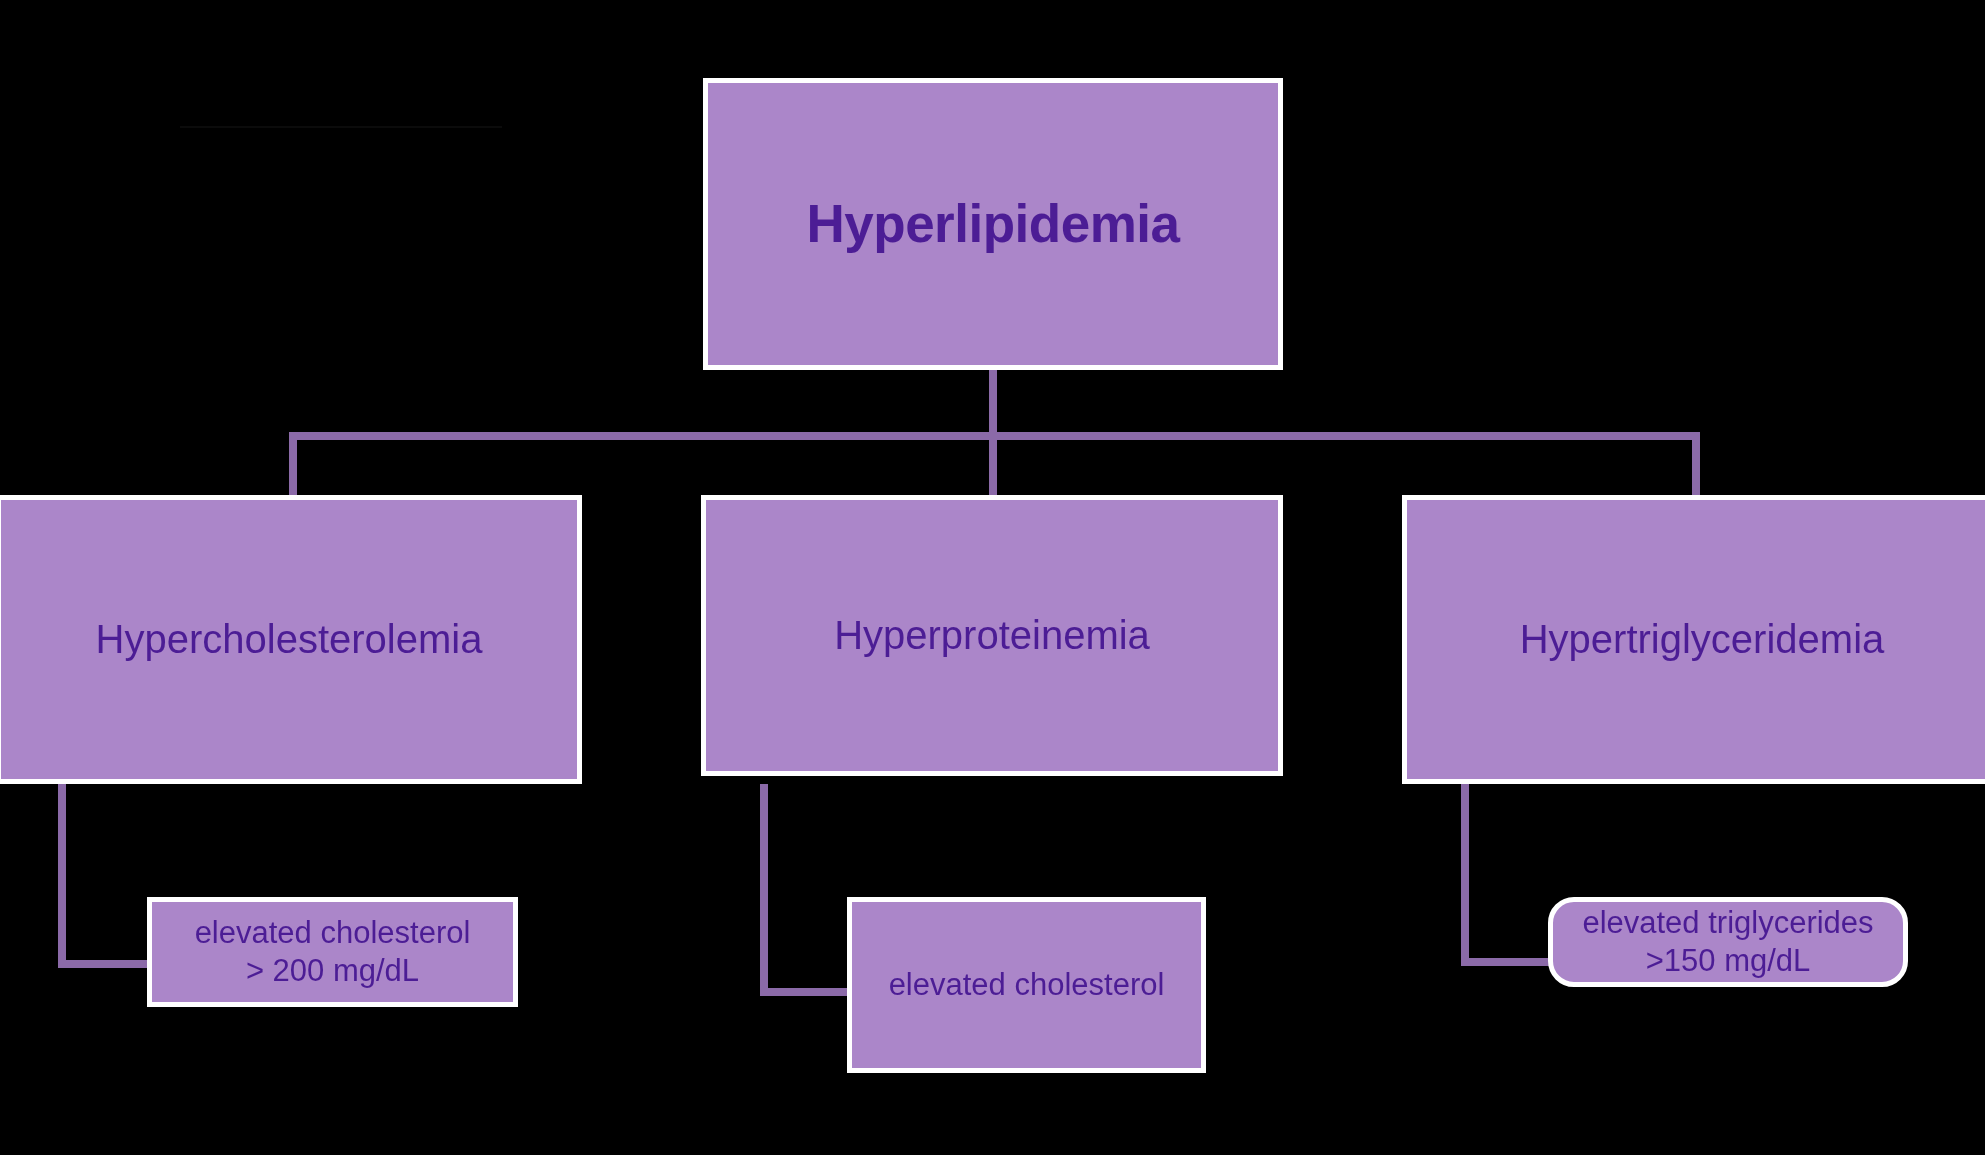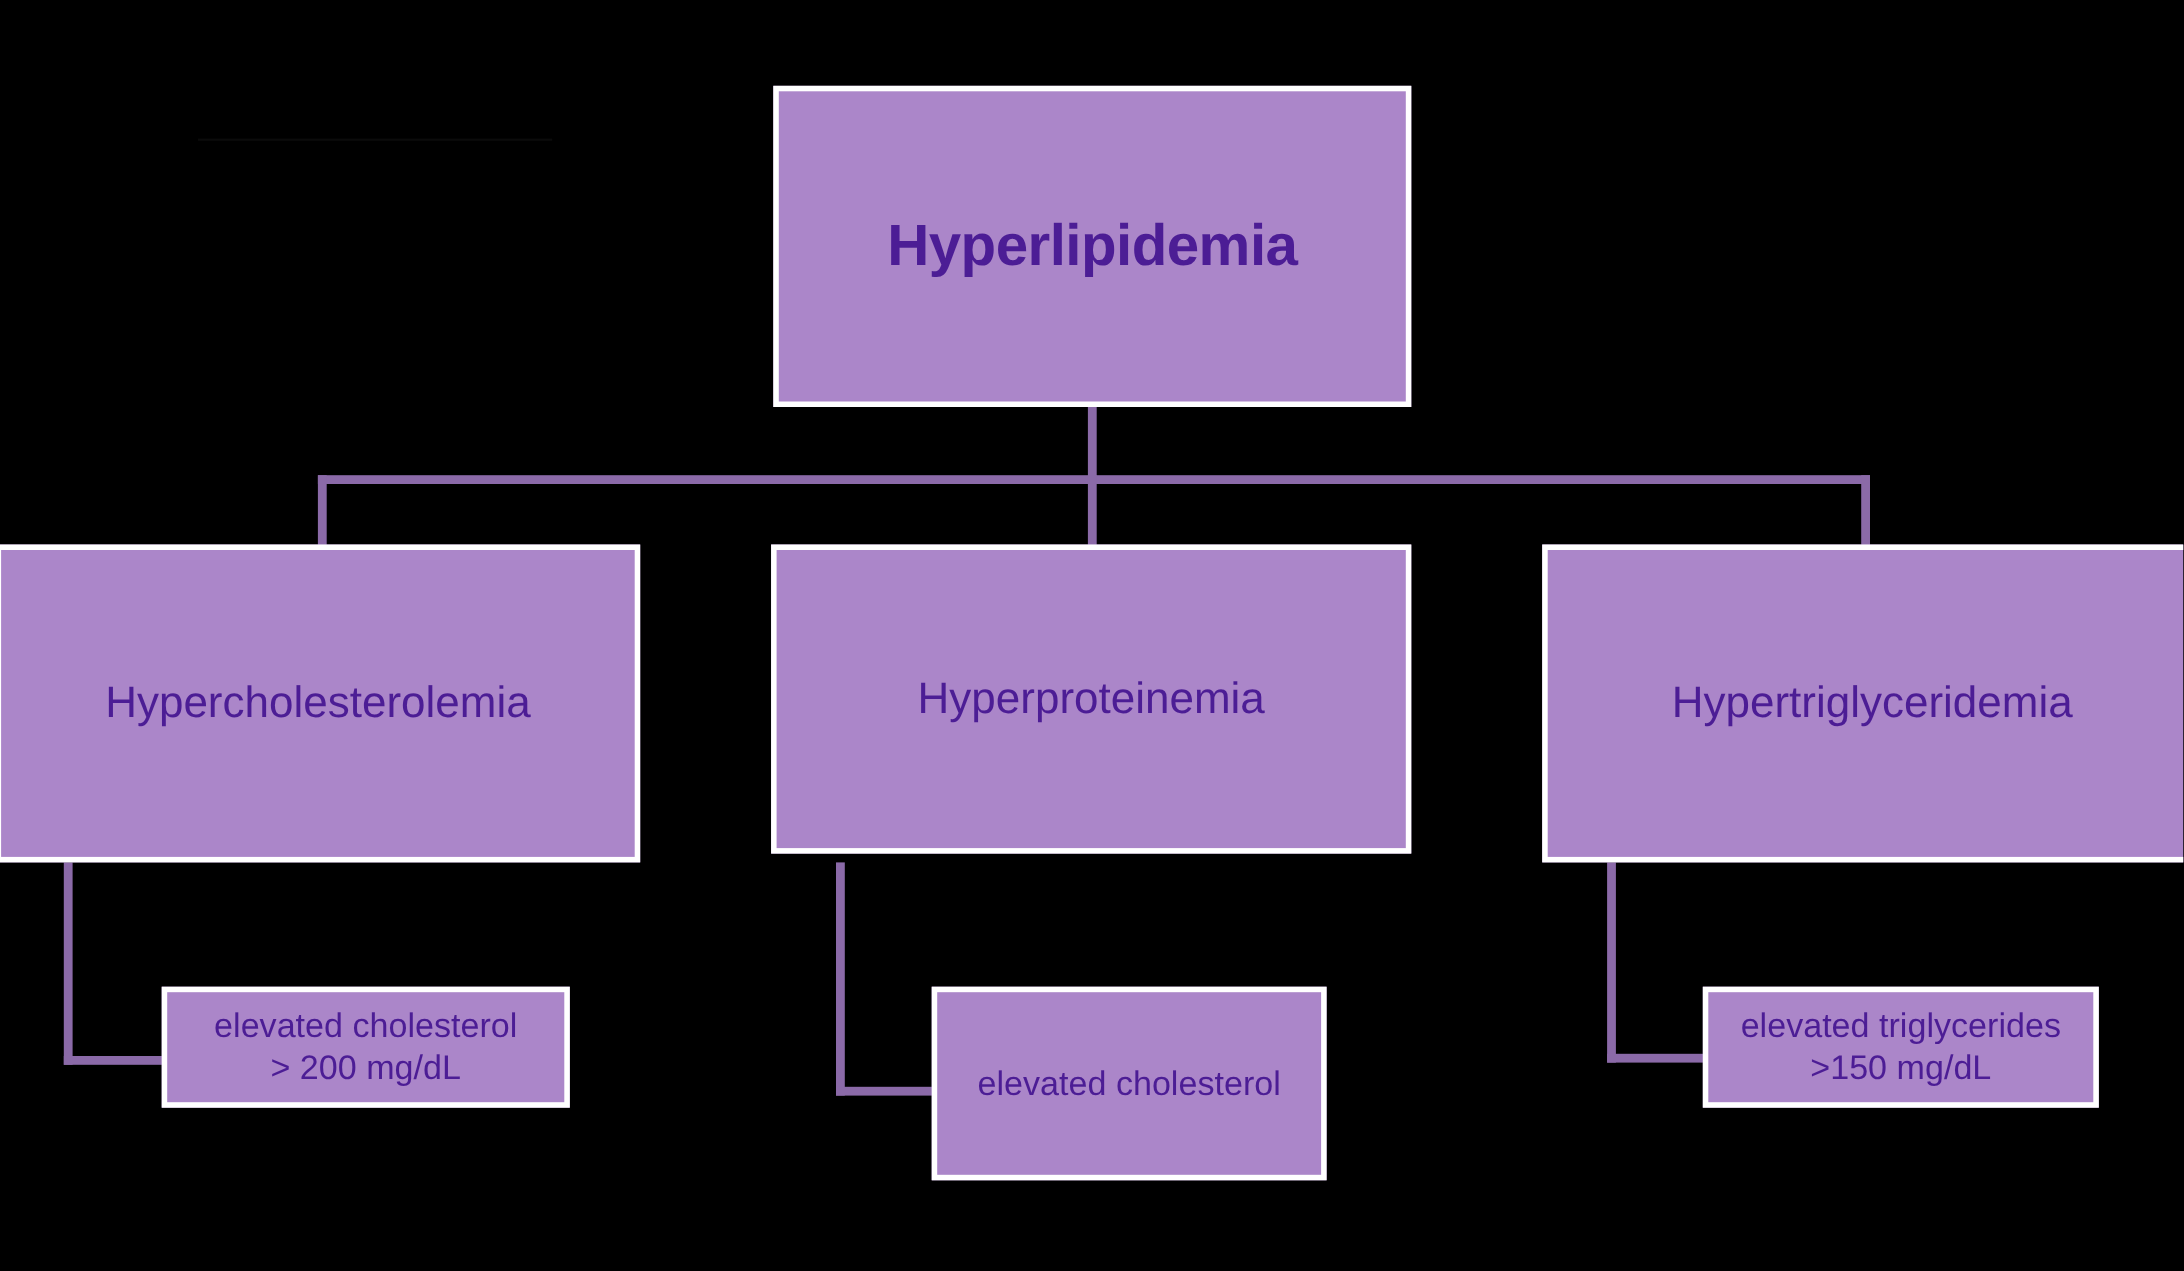--- a/index.html
+++ b/index.html
@@ -45,21 +45,21 @@
   
   .node-l2 { font-size: 40px; font-weight: normal; }
   #node-chol  { left: -4px;   top: 495px; width: 586px; height: 289px; }
   #node-prot  { left: 701px;  top: 495px; width: 582px; height: 281px; }
   #node-trig  { left: 1402px; top: 495px; width: 600px; height: 289px; }
 
   
   .node-leaf { font-size: 31px; font-weight: normal; }
   #leaf-chol { left: 147px;  top: 897px;  width: 371px; height: 110px; }
   #leaf-prot { left: 847px;  top: 897px;  width: 359px; height: 176px; }
-  #leaf-trig { left: 1548px; top: 897px;  width: 360px; height: 110px; }
+  #leaf-trig { left: 1548px; top: 897px;  width: 360px; height: 90px; border-radius: 26px; }
 
   
   .conn {
     position: absolute;
     background: #8b6aa8;
   }
   
   #conn-root-stem { left: 989px; top: 370px; width: 8px; height: 68px; }
   
   #conn-bus       { left: 289px; top: 432px; width: 1411px; height: 8px; }

